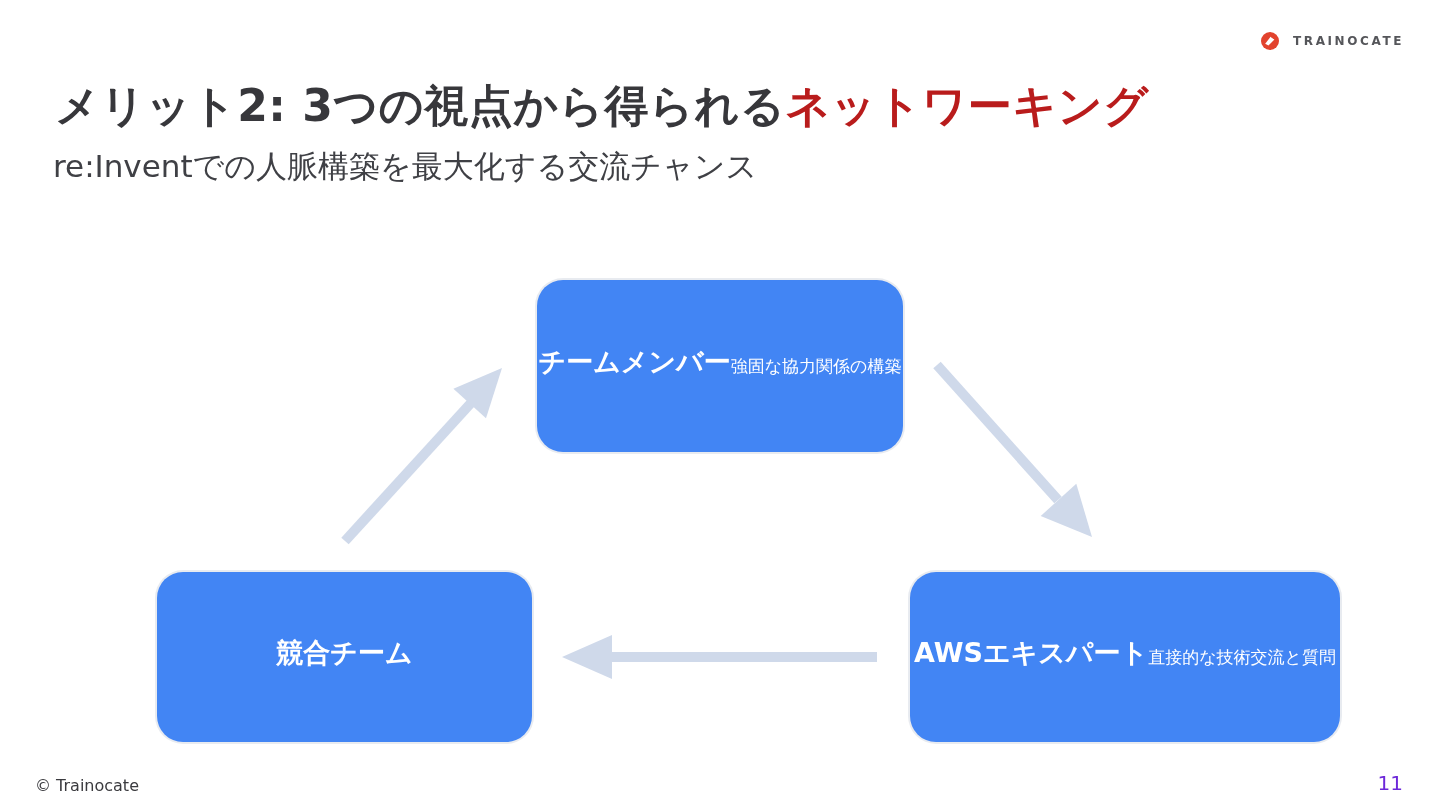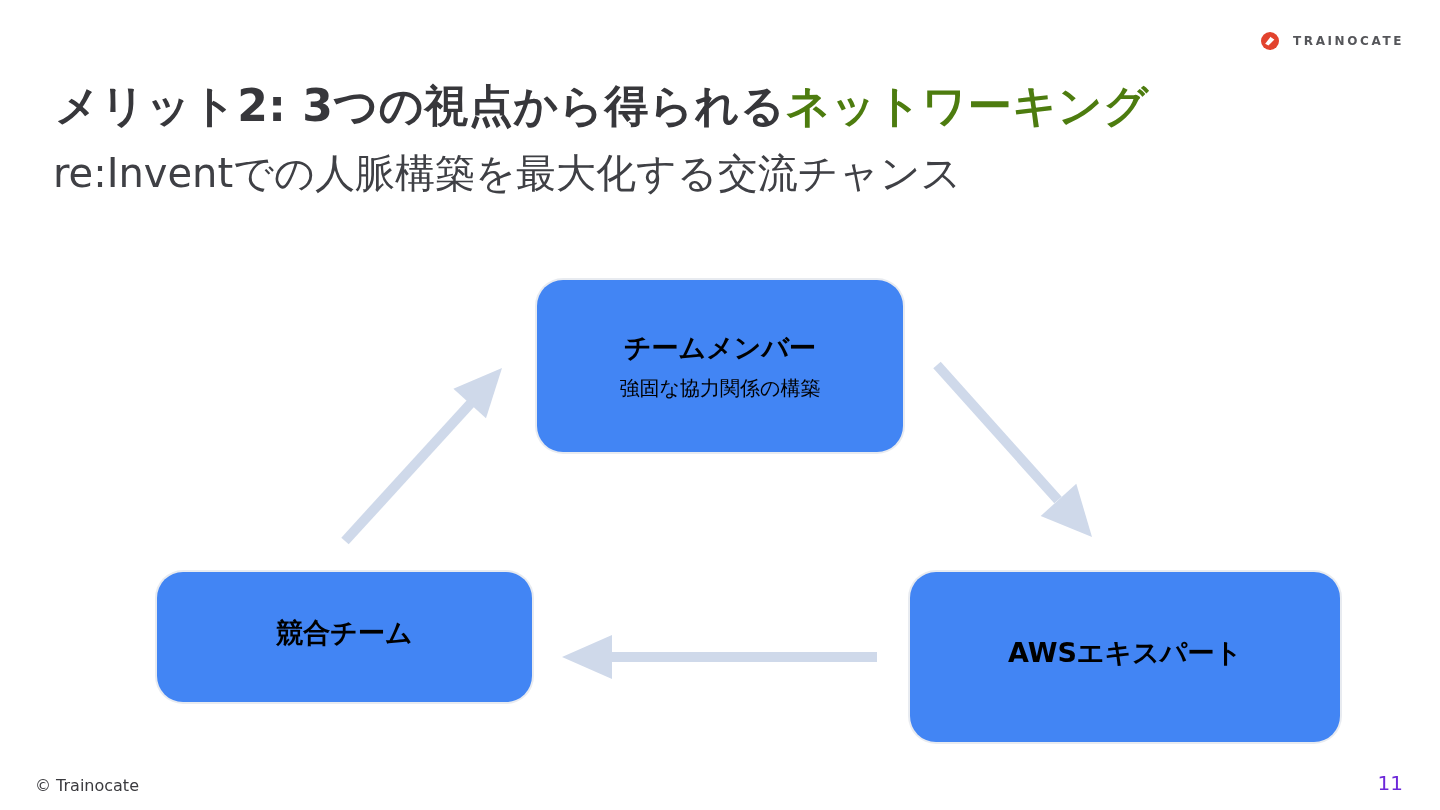--- a/index.html
+++ b/index.html
@@ -22,21 +22,21 @@
   .title {
     position: absolute;
     left: 55px;
     top: 48px;
     font-size: 44px;
     font-weight: bold;
     color: #37373b;
     letter-spacing: 0.5px;
     white-space: nowrap;
   }
-  .title .accent { color: #4d7c0f; }
+  .title .accent { color: #b91c1c; }
 
   
   .logo {
     position: absolute;
     right: 36px;
     top: 32px;
     display: flex;
     align-items: center;
     gap: 14px;
   }
@@ -46,50 +46,49 @@
     font-weight: bold;
     letter-spacing: 2.6px;
     color: #55565a;
   }
 
   
   .subtitle {
     position: absolute;
     left: 53px;
     top: 146px;
-    font-size: 40px;
+    font-size: 31px;
     font-weight: normal;
     color: #3f4045;
     white-space: nowrap;
   }
 
   
   .node {
     position: absolute;
     background: #4285f4;
     border-radius: 26px;
-    color: #000000;
+    color: #ffffff;
     display: flex;
-    flex-direction: column;
     align-items: center;
     justify-content: center;
     text-align: center;
     box-shadow: 0 0 0 2px rgba(203, 210, 222, 0.45);
   }
   #node-team       { left: 537px; top: 280px; width: 366px; height: 172px; }
   #node-aws        { left: 910px; top: 572px; width: 430px; height: 170px; }
-  #node-competitor { left: 157px; top: 572px; width: 375px; height: 130px; }
+  #node-competitor { left: 157px; top: 572px; width: 375px; height: 170px; }
   .node-title {
     font-size: 27px;
     font-weight: bold;
     margin-bottom: 9px;
     white-space: nowrap;
   }
   .node-desc {
-    font-size: 20px;
+    font-size: 17px;
     font-weight: normal;
     white-space: nowrap;
   }
   .node-desc .bold { font-weight: bold; }
 
   
   svg.arrows {
     position: absolute;
     left: 0; top: 0;
     width: 1440px;
@@ -146,20 +145,21 @@
 
   <div class="subtitle">re:Inventでの人脈構築を最大化する交流チャンス</div>
 
   <div class="node" id="node-team">
     <div class="node-title">チームメンバー</div>
     <div class="node-desc">強固な協力関係の構築</div>
   </div>
 
   <div class="node" id="node-aws">
     <div class="node-title">AWSエキスパート</div>
+    <div class="node-desc">直接的な技術交流と質問</div>
   </div>
 
   <div class="node" id="node-competitor">
     <div class="node-title">競合チーム</div>
   </div>
 
   <div class="copyright">© Trainocate</div>
   <div class="page-number">11</div>
 
 </div>

